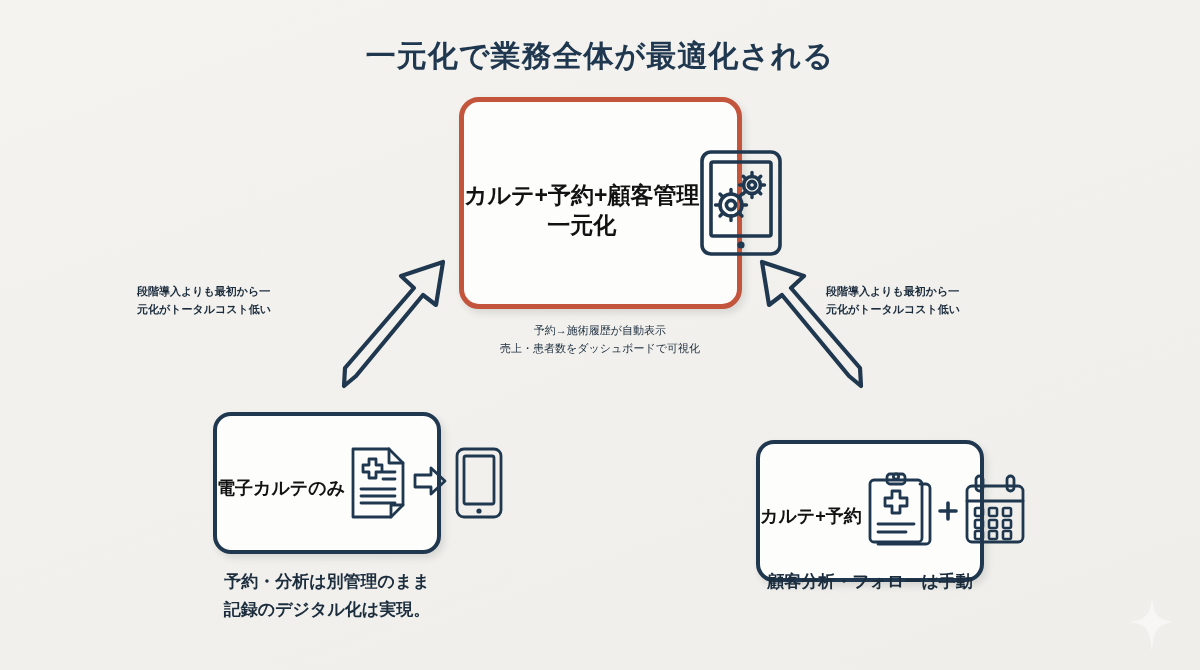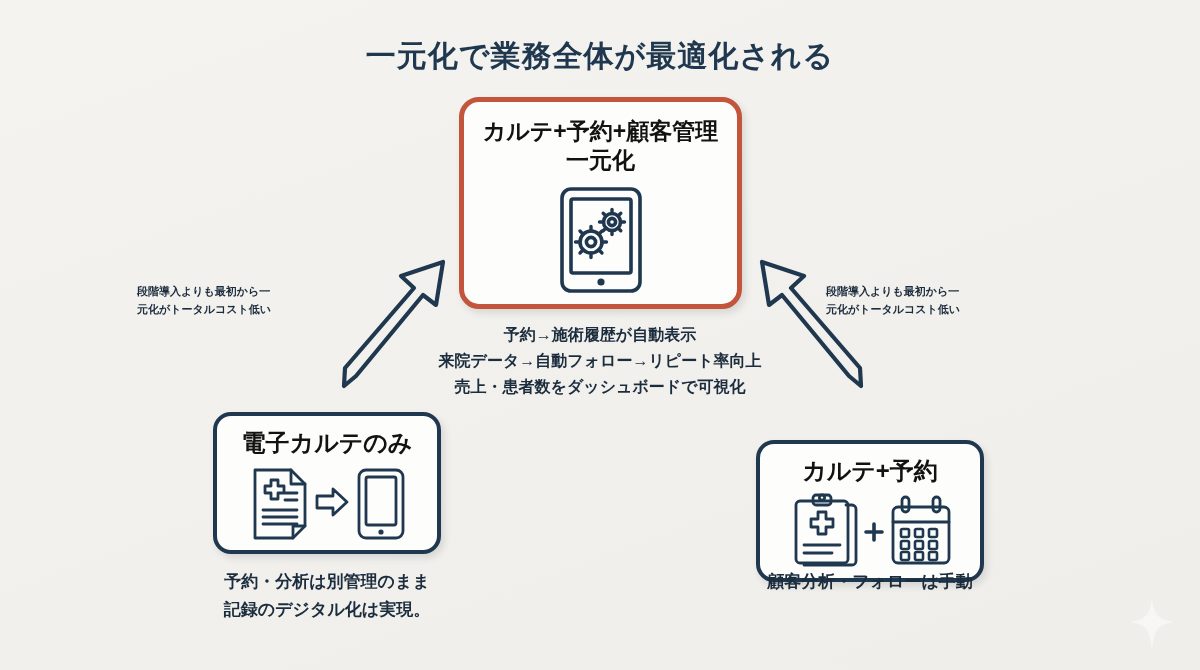--- a/index.html
+++ b/index.html
@@ -37,21 +37,21 @@
     white-space: nowrap;
   }
 
   
   .card {
     position: absolute;
     background: #fdfdfc;
     border-radius: 18px;
     box-sizing: border-box;
     display: flex;
-    flex-direction: column;
+    flex-direction: row;
     align-items: center;
     box-shadow: 3px 4px 7px rgba(40,45,55,0.13);
   }
   .card-top {
     left: 459px;
     top: 97px;
     width: 283px;
     height: 212px;
     border: 5px solid #c2553b;
     border-radius: 20px;
@@ -78,41 +78,41 @@
     text-align: center;
     line-height: 1.28;
     white-space: nowrap;
   }
   .card-top .card-title {
     font-size: 23px;
     margin-top: 15px;
   }
   .card-bl .card-title,
   .card-br .card-title {
-    font-size: 24px;
+    font-size: 18px;
     margin-top: 12px;
   }
 
   .card-icon {
     flex: 1;
     display: flex;
     align-items: center;
     justify-content: center;
     width: 100%;
   }
 
   
   .center-text {
     position: absolute;
     left: 370px;
     top: 322px;
     width: 460px;
     text-align: center;
-    font-size: 16px;
-    font-weight: bold;
+    font-size: 11px;
+    font-weight: normal;
     line-height: 1.62;
     color: #1b2c3d;
     white-space: nowrap;
   }
 
   
   .annot {
     position: absolute;
     font-size: 11px;
     font-weight: bold;
@@ -199,21 +199,20 @@
             <line x1="11" y1="-11" x2="7.8" y2="-7.8"></line>
             <line x1="-7.8" y1="7.8" x2="-11" y2="11"></line>
           </g>
         </g>
       </svg>
     </div>
   </div>
 
   <div class="center-text">
     <div>予約→施術履歴が自動表示</div>
-    <div>来院データ→自動フォロー→リピート率向上</div>
     <div>売上・患者数をダッシュボードで可視化</div>
   </div>
 
   <div class="annot annot-left">
     <div>段階導入よりも最初から一</div>
     <div>元化がトータルコスト低い</div>
   </div>
 
   <div class="annot annot-right">
     <div>段階導入よりも最初から一</div>

